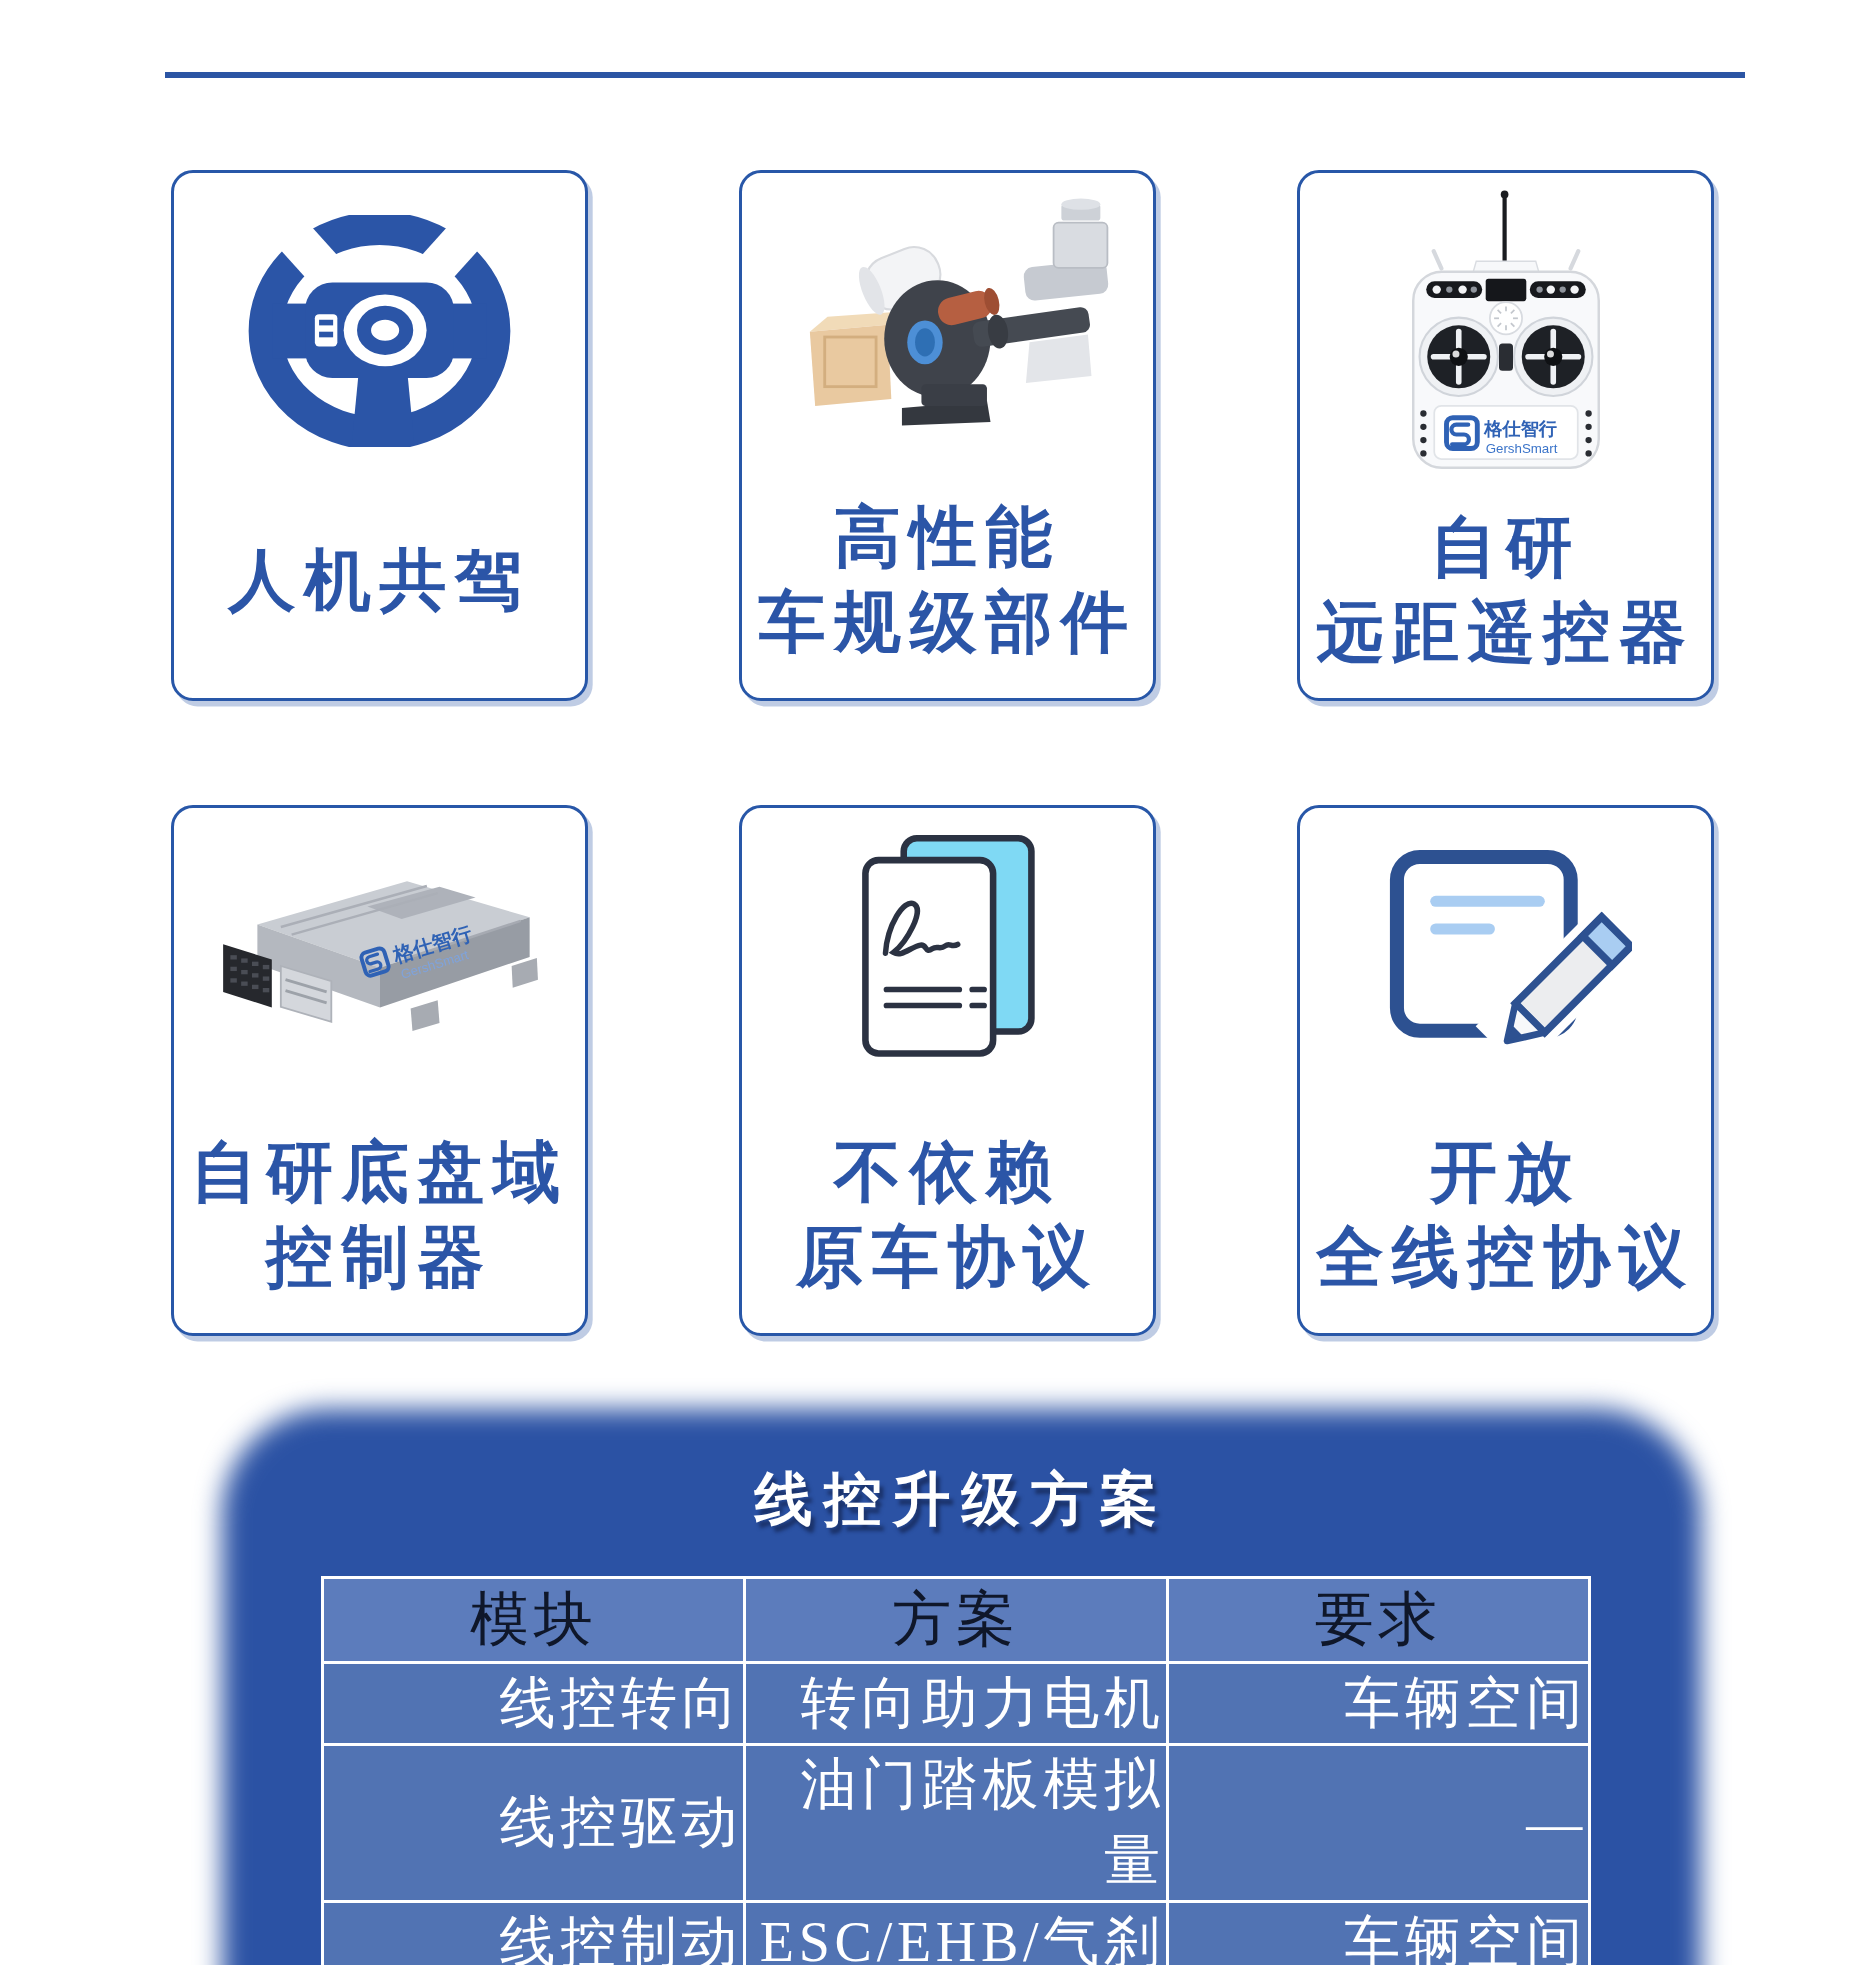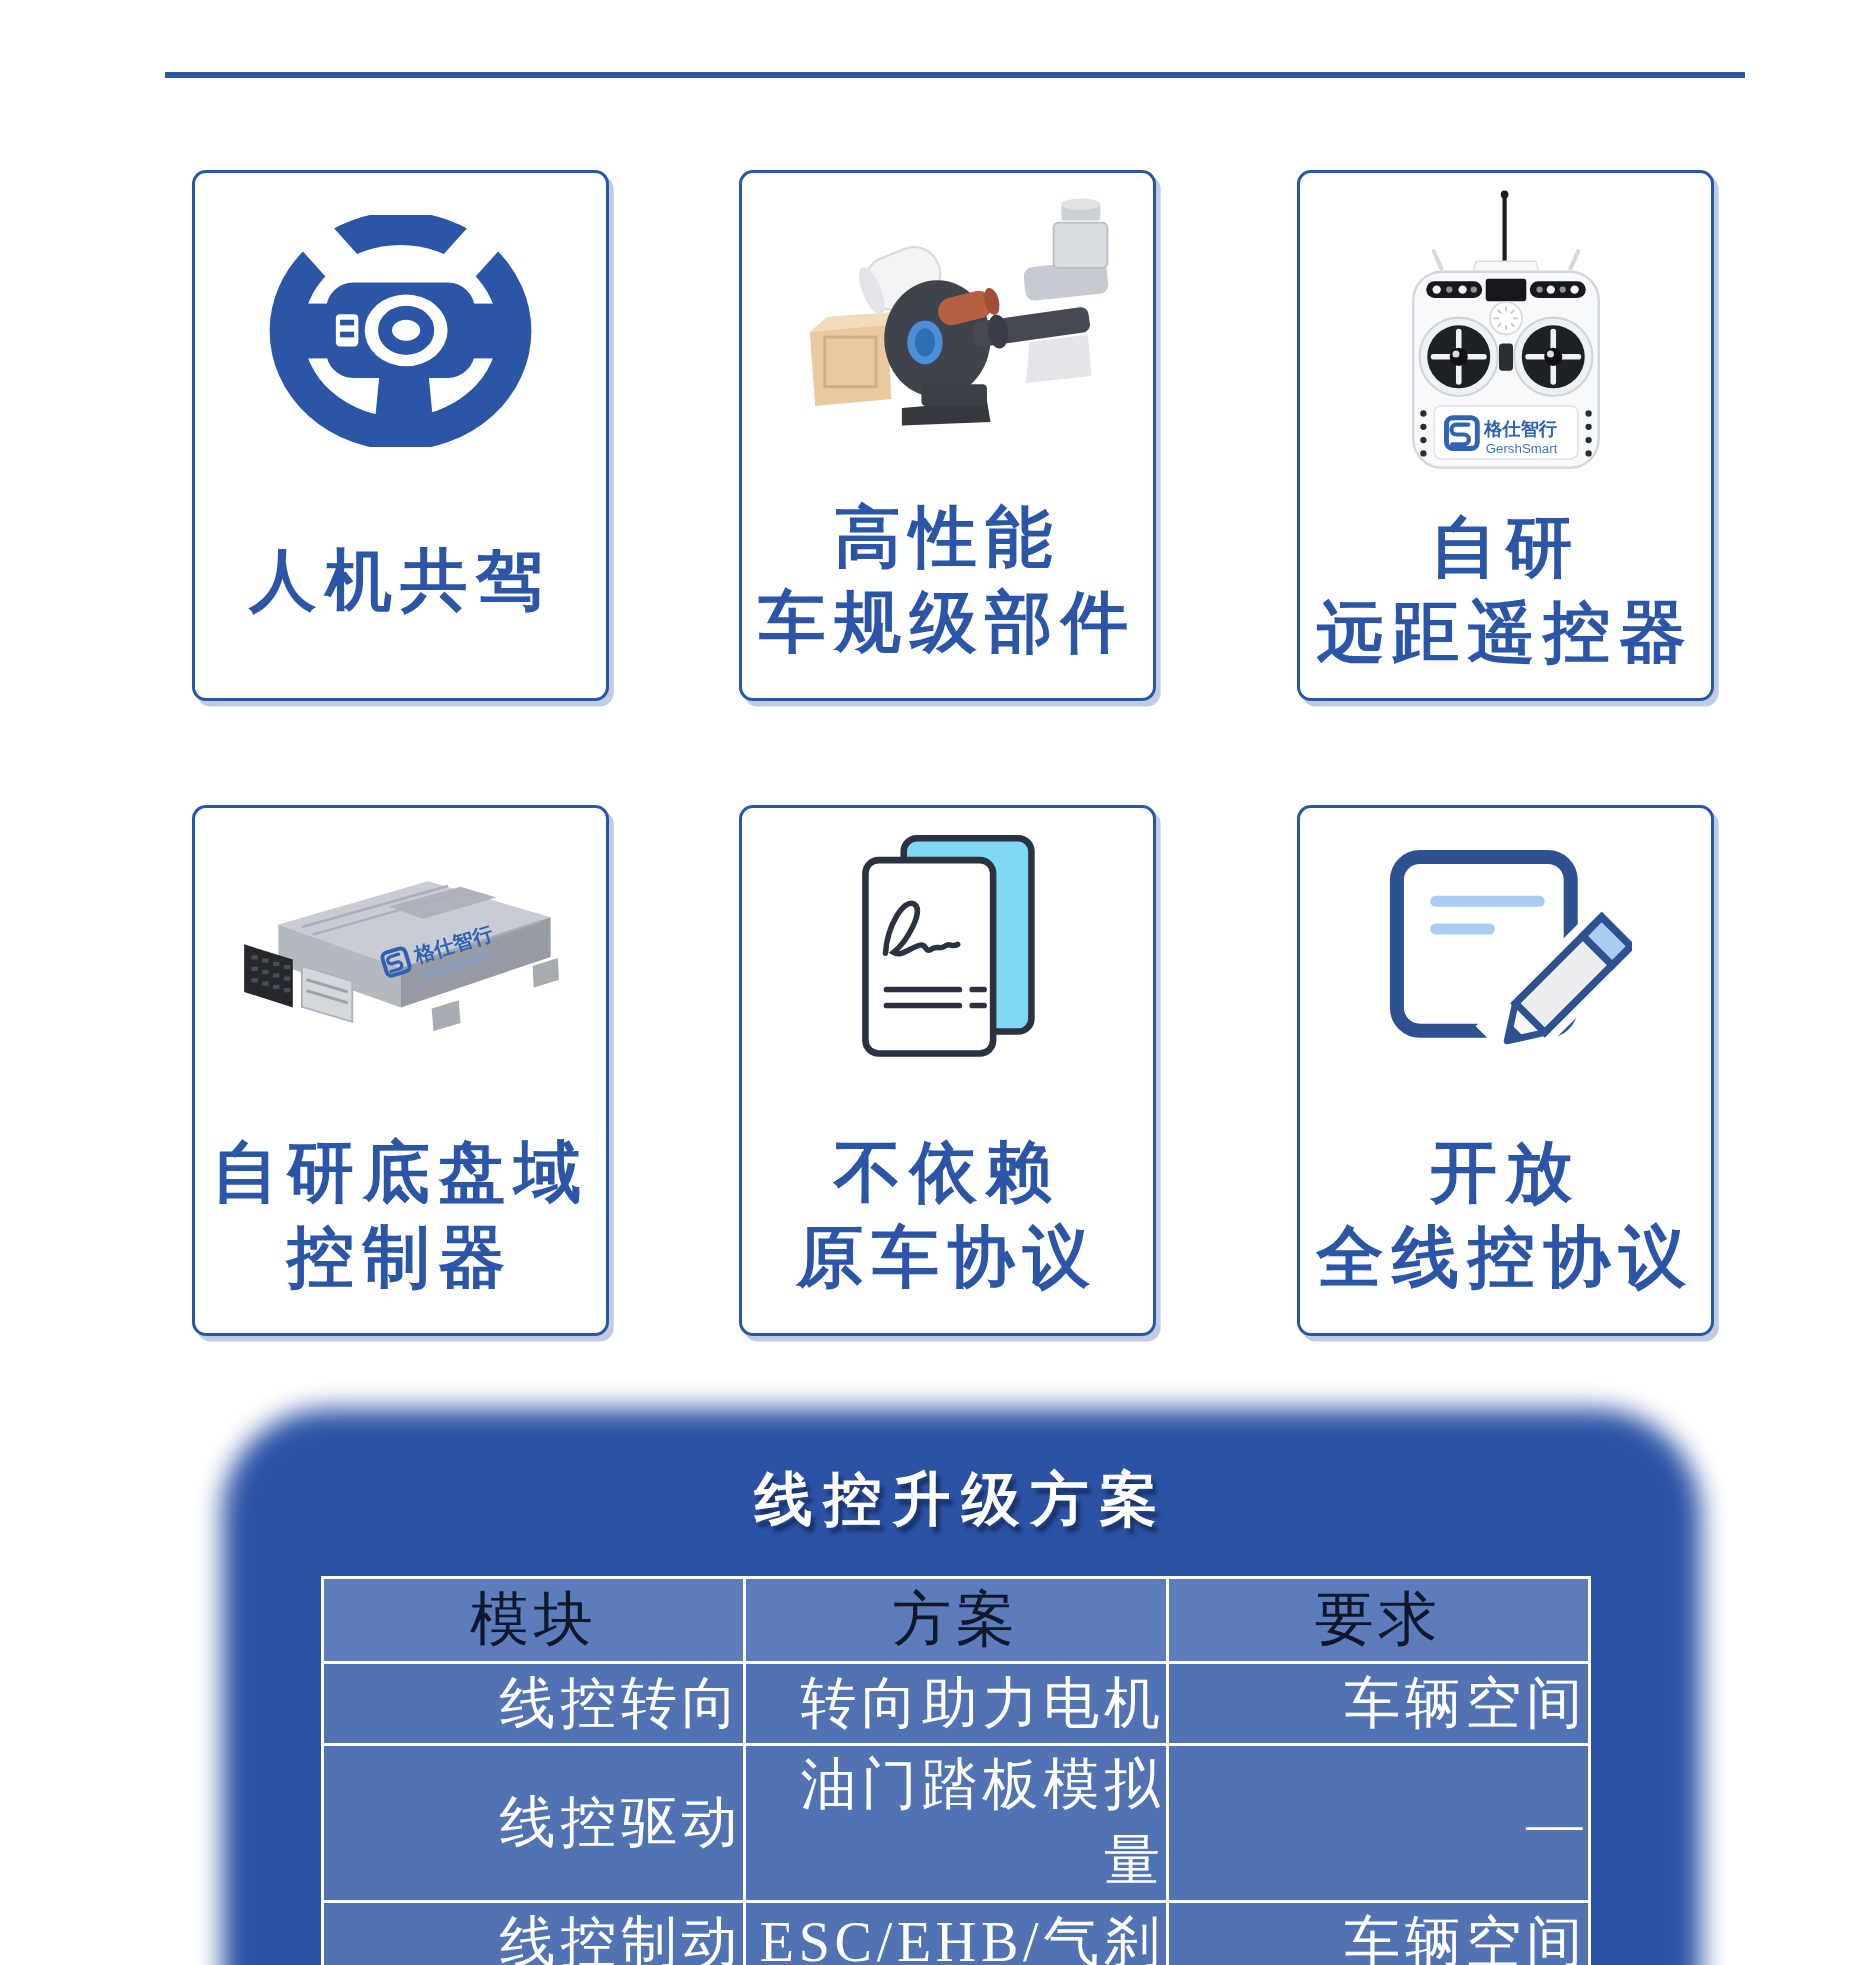--- a/index.html
+++ b/index.html
@@ -7,27 +7,27 @@
     position:relative;width:1872px;height:2287px;background:#ffffff;overflow:hidden;
     font-family:"Liberation Serif","DejaVu Serif",serif;
   }
   .top-rule{
     position:absolute;left:165px;top:72px;width:1580px;height:5.5px;
     background:#2B55A4;
   }
   
   .card{
     position:absolute;width:417px;height:531px;background:#ffffff;
-    border:3.9px solid #2857A8;border-radius:14px;box-sizing:border-box;
+    border:3.9px solid #2857A8;border-radius:22px;box-sizing:border-box;
     box-shadow:4.7px 5.5px 0 rgba(43,85,167,0.30);
     display:flex;flex-direction:column;align-items:center;
   }
   .card-r1{top:170px;}
   .card-r2{top:805px;}
-  .card-c1{left:192px;}
+  .card-c1{left:171px;}
   .card-c2{left:739px;gap:34px;}
   .card-c3{left:1297px;}
   .card-icon{
     flex:1 1 auto;width:100%;display:flex;align-items:center;justify-content:center;
     padding-top:15.7px;box-sizing:border-box;
   }
   .card-label{
     height:212px;flex:0 0 auto;display:flex;flex-direction:column;justify-content:center;
     text-align:center;color:#2B55A7;font-size:67px;font-weight:bold;
     letter-spacing:8.6px;line-height:85px;padding-bottom:11.8px;white-space:nowrap;

